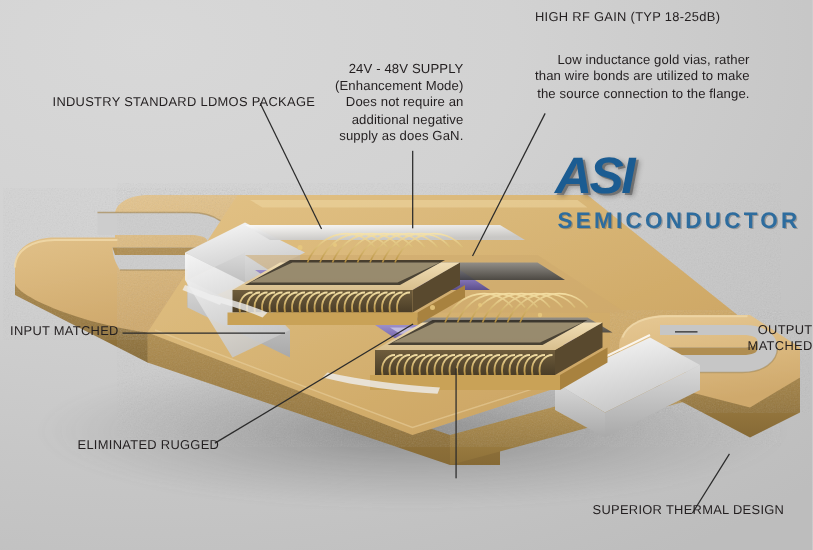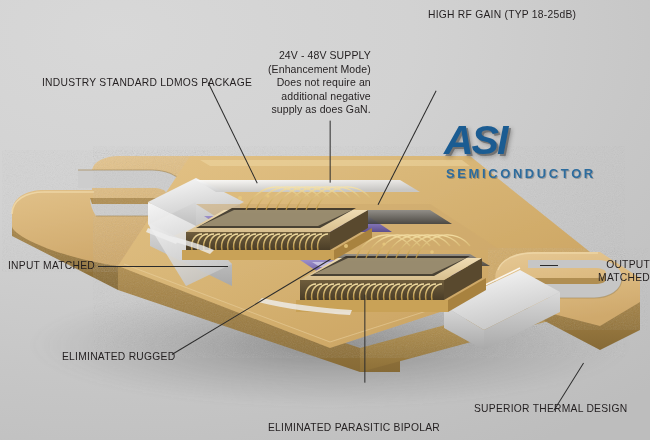--- a/index.html
+++ b/index.html
@@ -37,21 +37,21 @@
   #logo .asi{
     font-family:"Liberation Sans", sans-serif;
     font-weight:bold;font-style:italic;
     font-size:41px;line-height:56px;letter-spacing:-2px;
     color:#1b5c92;
     text-shadow:2px 2px 0 rgba(60,60,60,.45), 3px 3px 4px rgba(40,40,40,.35);
     display:block;
   }
   #logo .semi{
     display:block;
-    font-size:13px;letter-spacing:2.6px;font-weight:bold;
+    font-size:18px;letter-spacing:2.6px;font-weight:bold;
     color:#2d6c9e;
     margin-top:-2px;margin-left:2px;
     text-shadow:1px 1px 0 rgba(70,70,70,.35);
   }
   
   #device{position:absolute;left:0;top:140px;width:650px;height:300px;z-index:20;}
   #device svg{display:block;}
 </style>
 </head>
 <body>
@@ -355,29 +355,31 @@
 
   <div class="callout" style="left:268px;top:36px;">
     <span class="hd">24V - 48V  SUPPLY</span><span>(Enhancement Mode)
 Does not require an
 additional negative
 supply as does GaN.</span>
   </div>
 
   <div class="callout caps" style="left:428px;top:8px;">HIGH RF GAIN (TYP 18-25dB)</div>
 
+  <div class="callout" style="left:428px;top:42px;">Low inductance gold vias, rather
+than wire bonds are utilized to make
+the source connection to the flange.</div>
 
   <div class="callout caps" style="left:8px;top:259px;">INPUT MATCHED</div>
 
   <div class="callout caps" style="left:562px;top:258px;">OUTPUT MATCHED</div>
 
   <div class="callout caps" style="left:62px;top:350px;">ELIMINATED RUGGED</div>
 
 
-  <div class="callout caps" style="left:268px;top:421px;">ELIMINATED PARASITIC BIPOLAR</div>
 
   <div class="callout caps" style="left:474px;top:402px;">SUPERIOR THERMAL DESIGN</div>
 
   <div id="logo">
     <span class="asi">ASI</span>
     <span class="semi">SEMICONDUCTOR</span>
   </div>
 
 </div>
 

